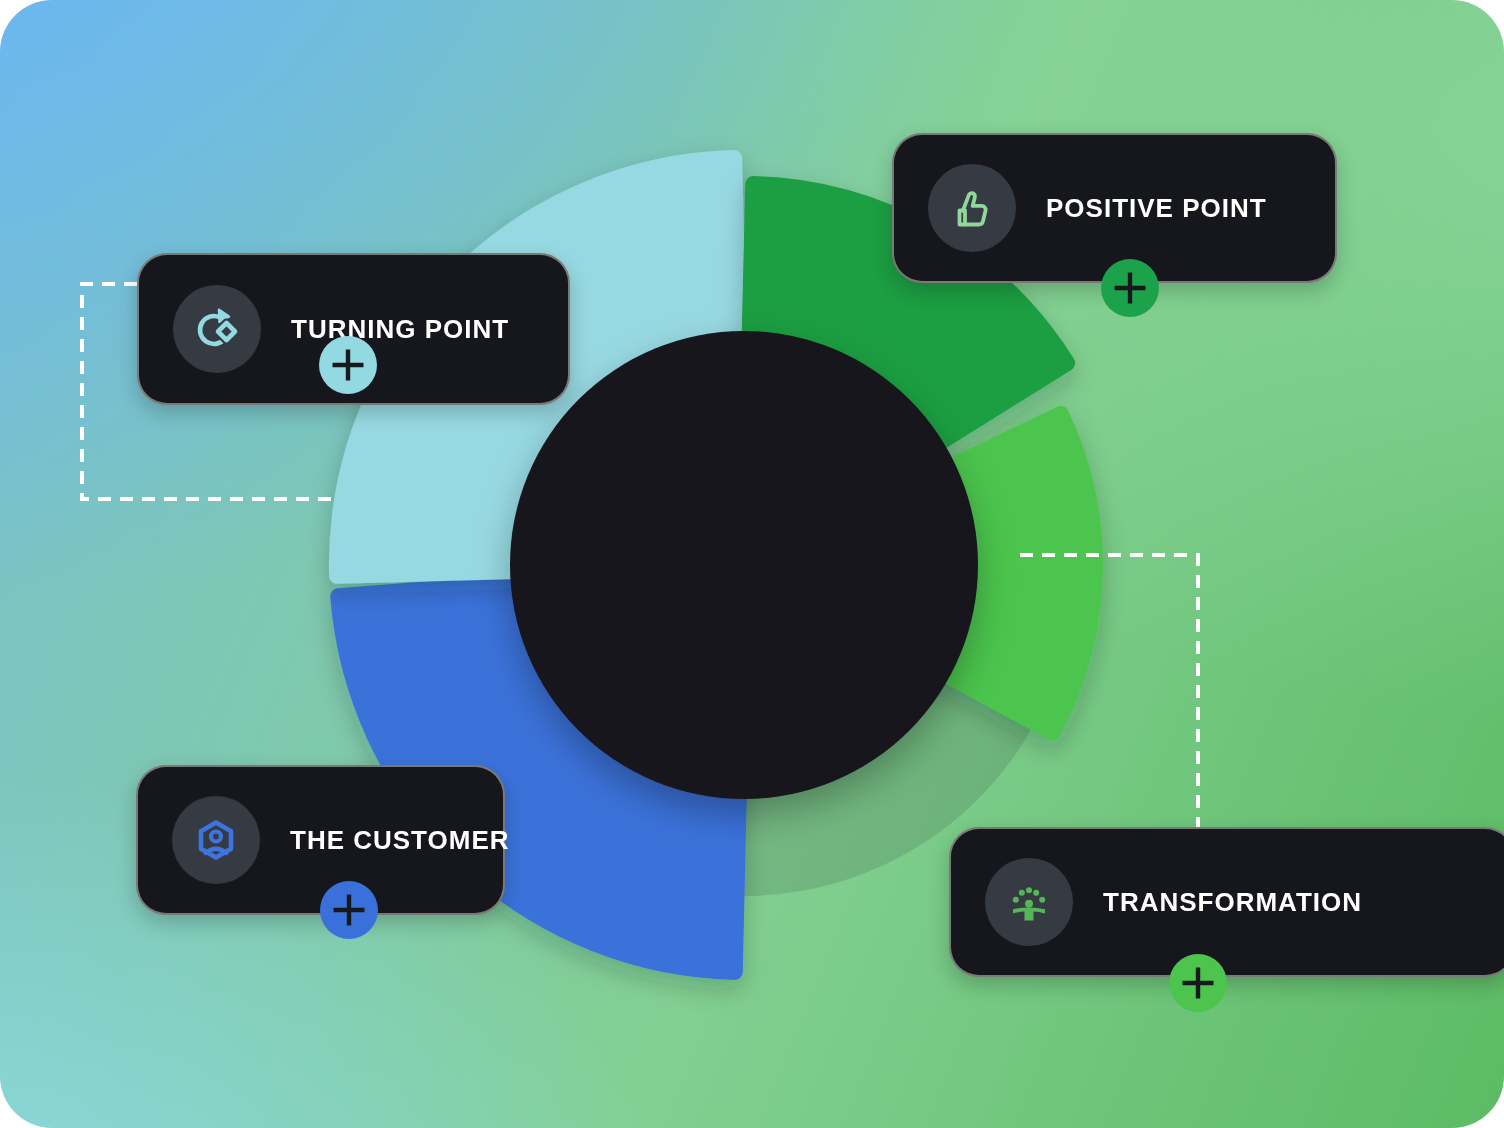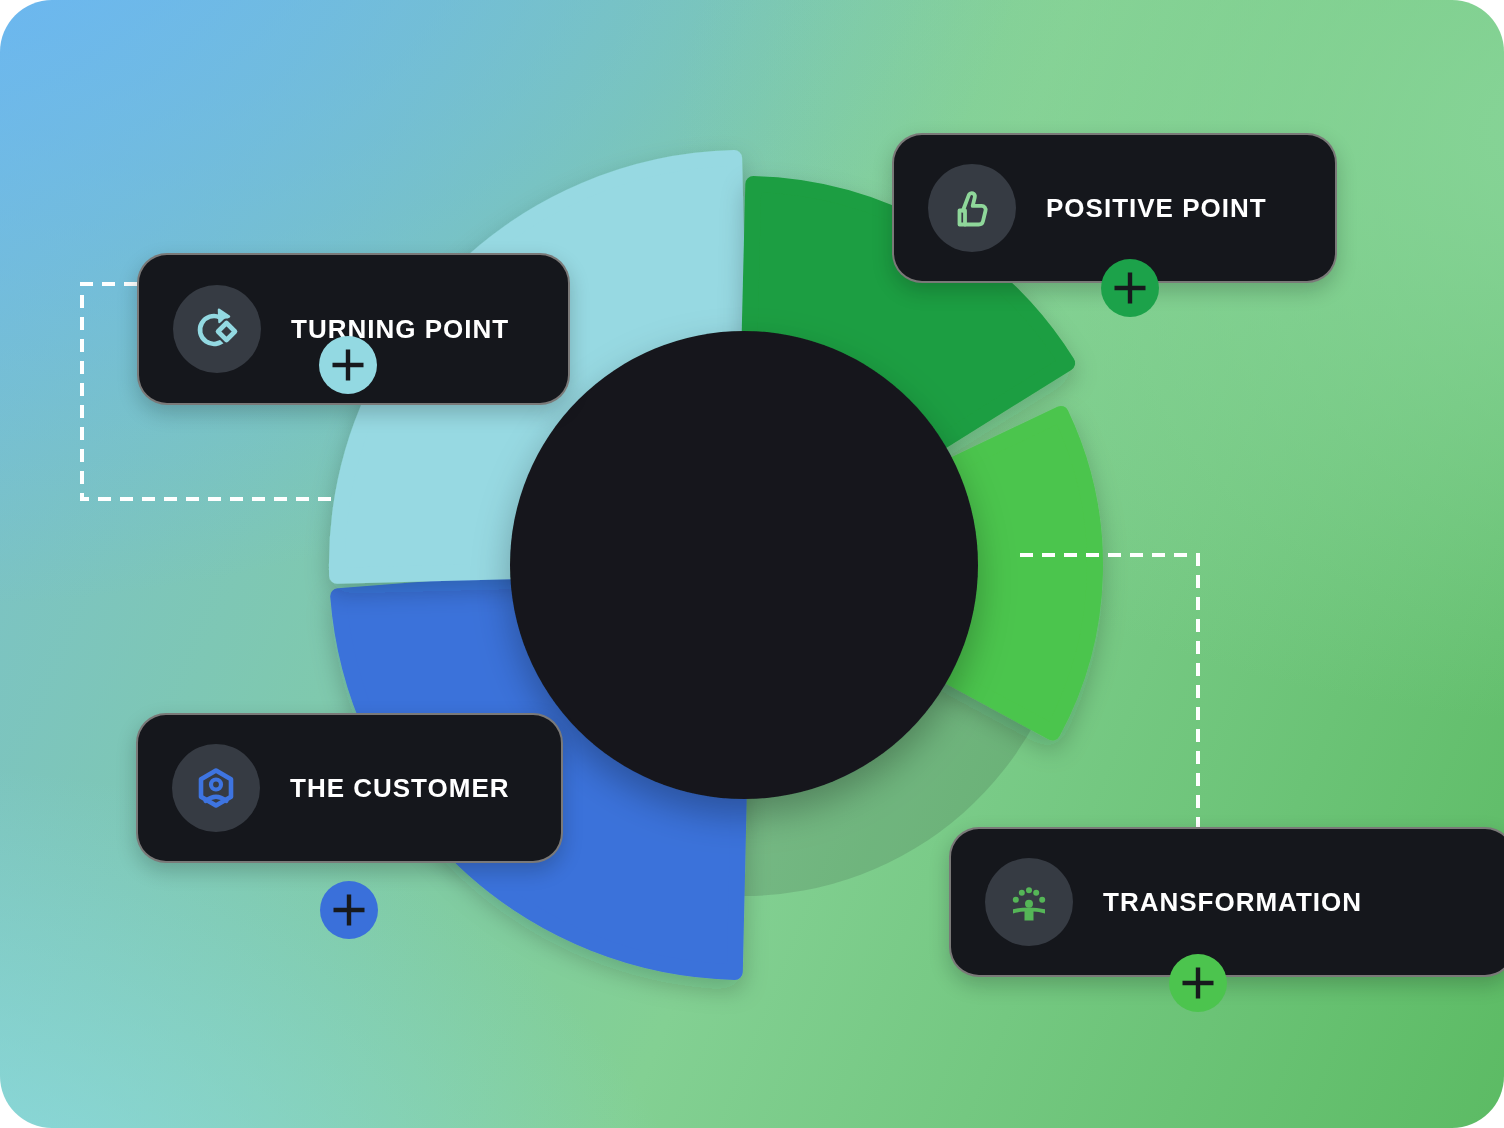--- a/index.html
+++ b/index.html
@@ -98,21 +98,21 @@
       </svg>
     </div>
     <span class="card-label">POSITIVE POINT</span>
   </div>
   <button class="plus-btn" style="left: 1101px; top: 259px; background: rgb(28, 162, 74);">
     <svg width="58" height="58" viewBox="0 0 58 58">
       <path d="M29 13.5 V44.5 M13.5 29 H44.5" stroke="#17191d" stroke-width="4.4"></path>
     </svg>
   </button>
 
-  <div class="card" style="left: 136px; top: 713px; width: 427px; height: 150px;">
+  <div class="card" style="left: 136px; top: 765px; width: 369px; height: 150px;">
     <div class="icon-circle">
       <svg width="48" height="48" viewBox="0 0 48 48">
         <path d="M24 6.5 L39 15.2 V32.8 L24 41.5 L9 32.8 V15.2 Z" fill="none" stroke="#3e74e0" stroke-width="4.6" stroke-linejoin="round"></path>
         <circle cx="24" cy="20.5" r="5" fill="none" stroke="#3e74e0" stroke-width="4.2"></circle>
         <path d="M13.5 37 Q24 28.5 34.5 37" fill="none" stroke="#3e74e0" stroke-width="4.2" stroke-linecap="round"></path>
       </svg>
     </div>
     <span class="card-label">THE CUSTOMER</span>
   </div>
   <button class="plus-btn" style="left: 320px; top: 881px; background: rgb(58, 112, 218);">

